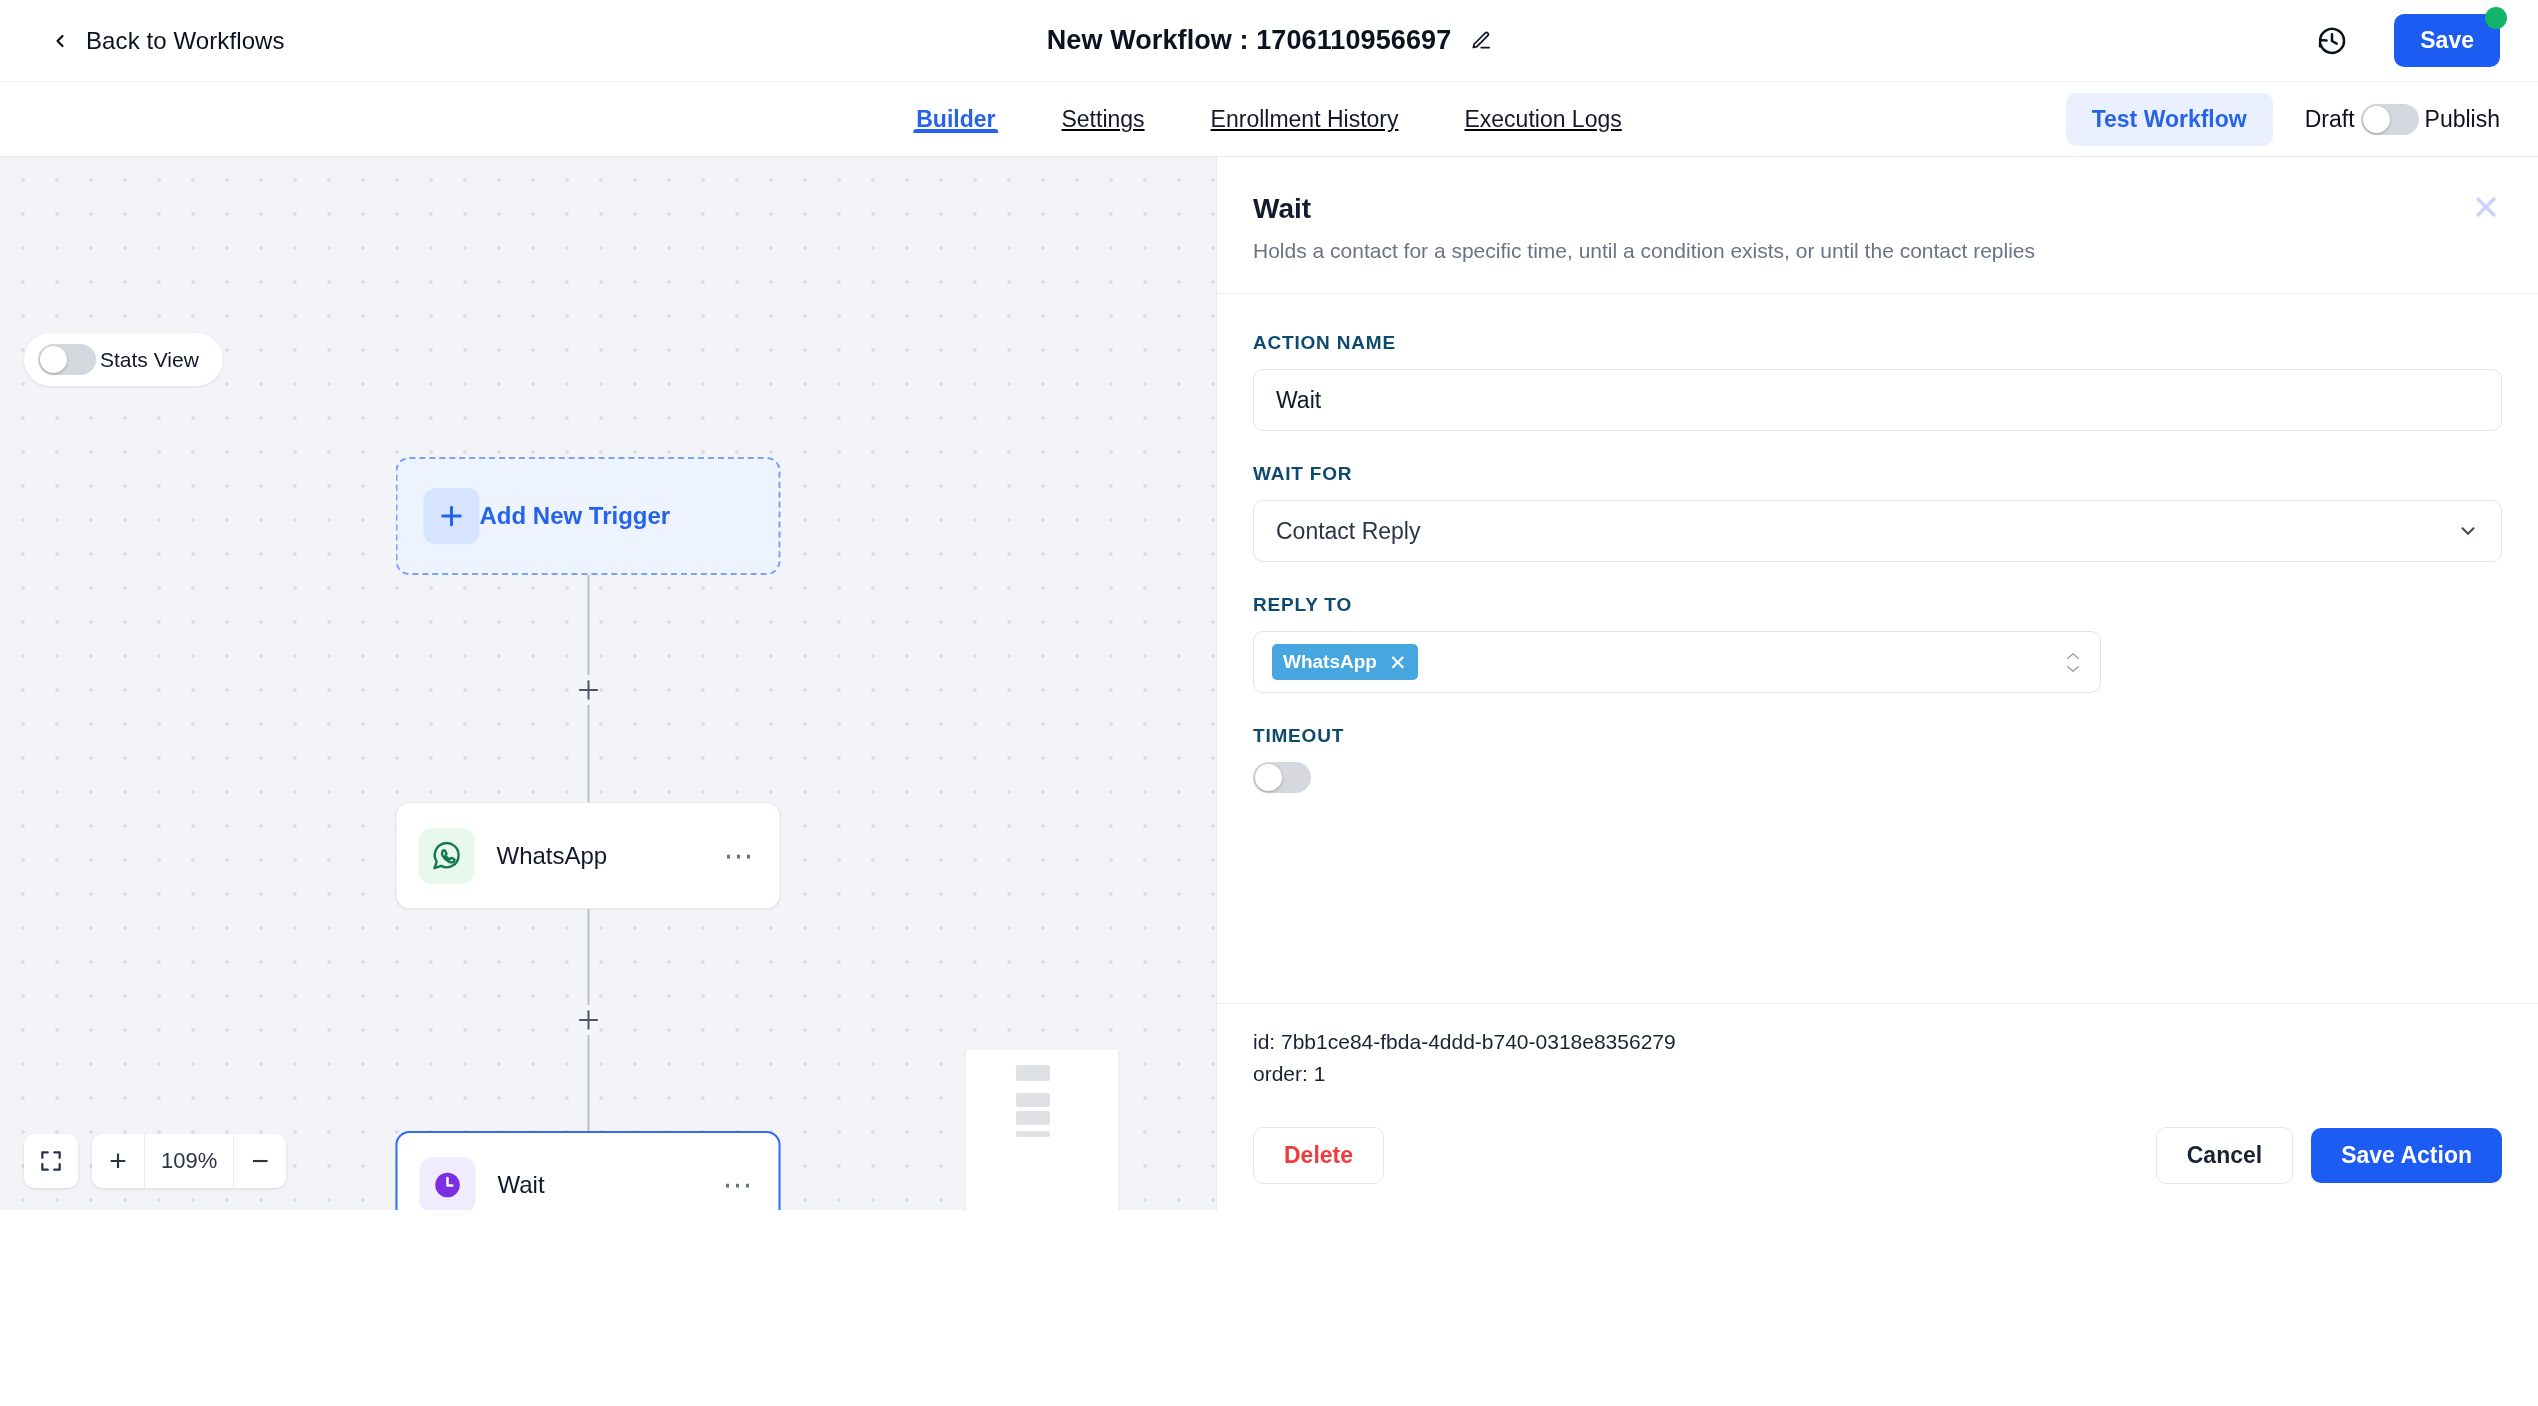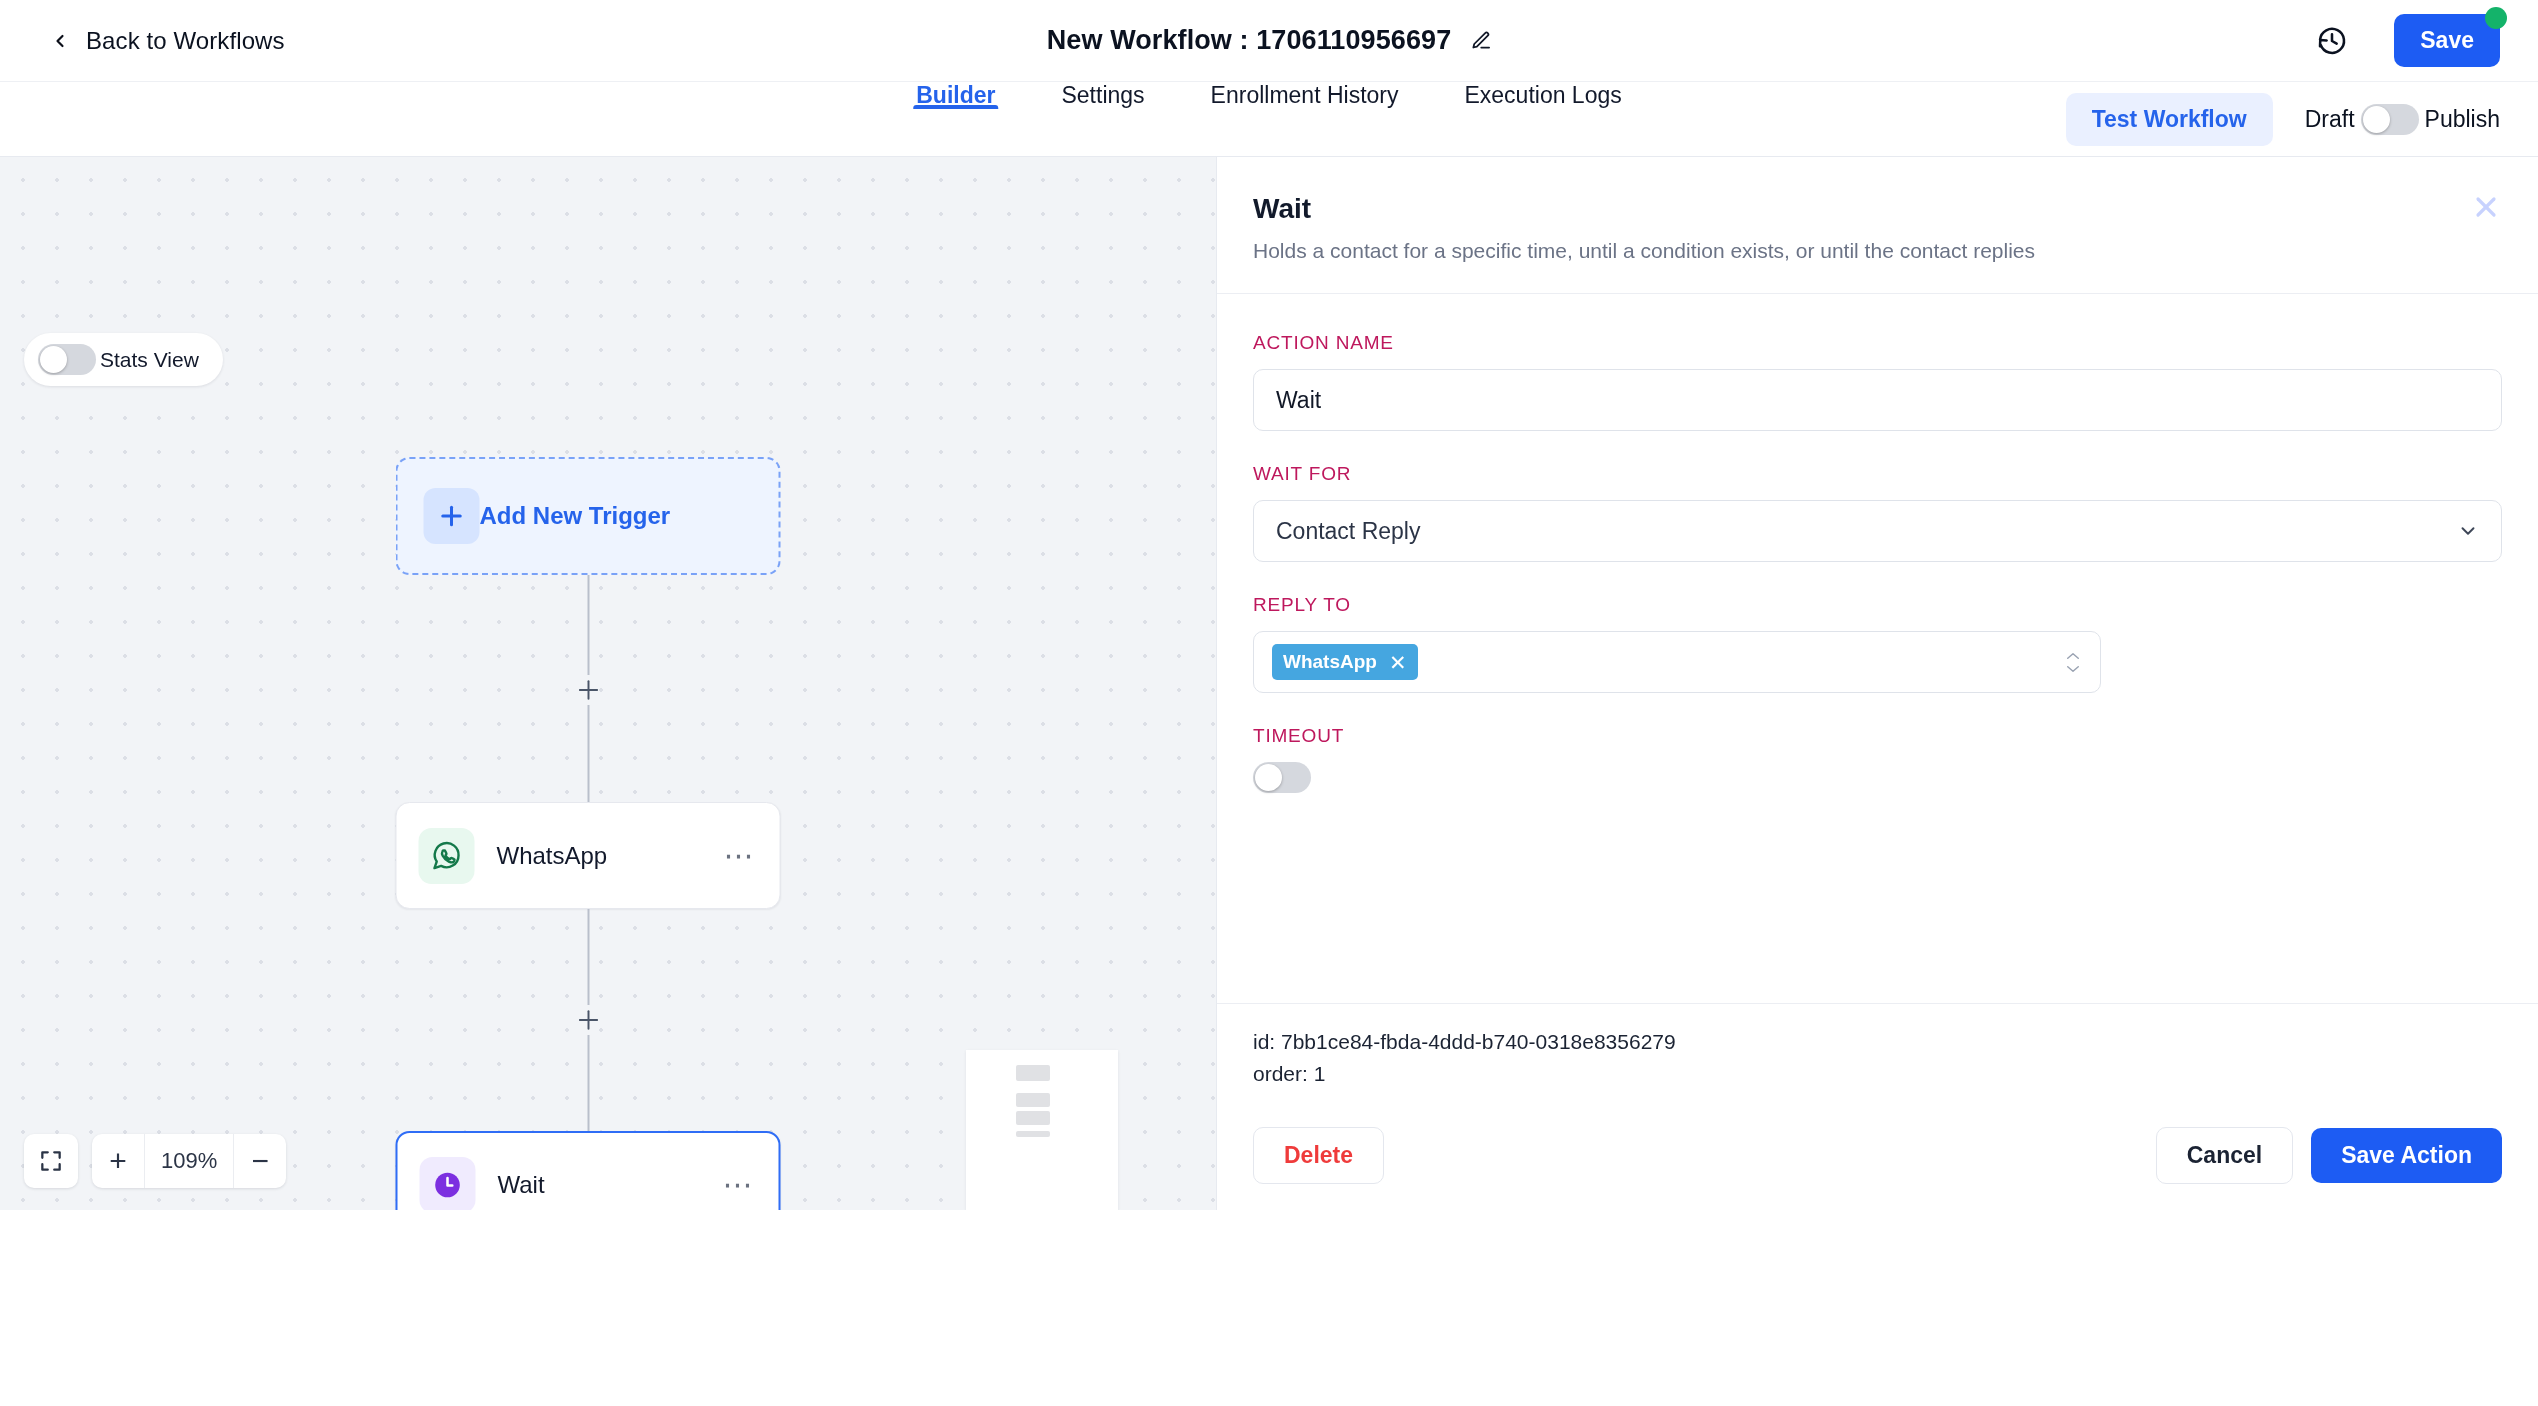--- a/index.html
+++ b/index.html
@@ -54,21 +54,21 @@
   
   .tabbar {
     height: 75px; flex: 0 0 75px;
     background: #ffffff;
     border-bottom: 1px solid #e7eaf0;
     position: relative;
     display: flex; align-items: stretch;
   }
   .tabs {
     position: absolute; left: 50%; transform: translateX(-50%);
-    display: flex; align-items: flex-start; height: 100%; gap: 4px;
+    display: flex; align-items: center; height: 100%; gap: 4px; text-decoration: underline;
   }
   .tab {
     display: flex; align-items: center;
     padding: 0 31px;
     font-size: 23px; color: #12192b;
     cursor: pointer; position: relative;
   }
   .tab.active { color: #2563eb; font-weight: 600; }
   .tab.active::after {
     content: ""; position: absolute; left: 28px; right: 28px; bottom: 0;
@@ -226,21 +226,21 @@
   }
   .panel-title { font-size: 28px; font-weight: 700; color: #121a2b; }
   .panel-sub { font-size: 21px; color: #6b7386; margin-top: 14px; }
   .panel-close {
     position: absolute; top: 34px; right: 36px;
     width: 32px; height: 32px; color: #c7d2fe; cursor: pointer;
   }
   .panel-body { flex: 1 1 auto; padding: 38px 36px 0 36px; overflow: hidden; }
   .field { margin-bottom: 32px; }
   .flabel {
-    font-size: 19px; font-weight: 400; color: #be185d;
+    font-size: 19px; font-weight: 700; color: #0c4a6e;
     letter-spacing: .8px; margin-bottom: 15px;
   }
   .finput {
     width: 100%; height: 62px;
     border: 1px solid #dfe3ea; border-radius: 10px;
     background: #ffffff;
     font-size: 23px; color: #111827;
     padding: 0 22px;
     font-family: "Liberation Sans", sans-serif;
     outline: none;

